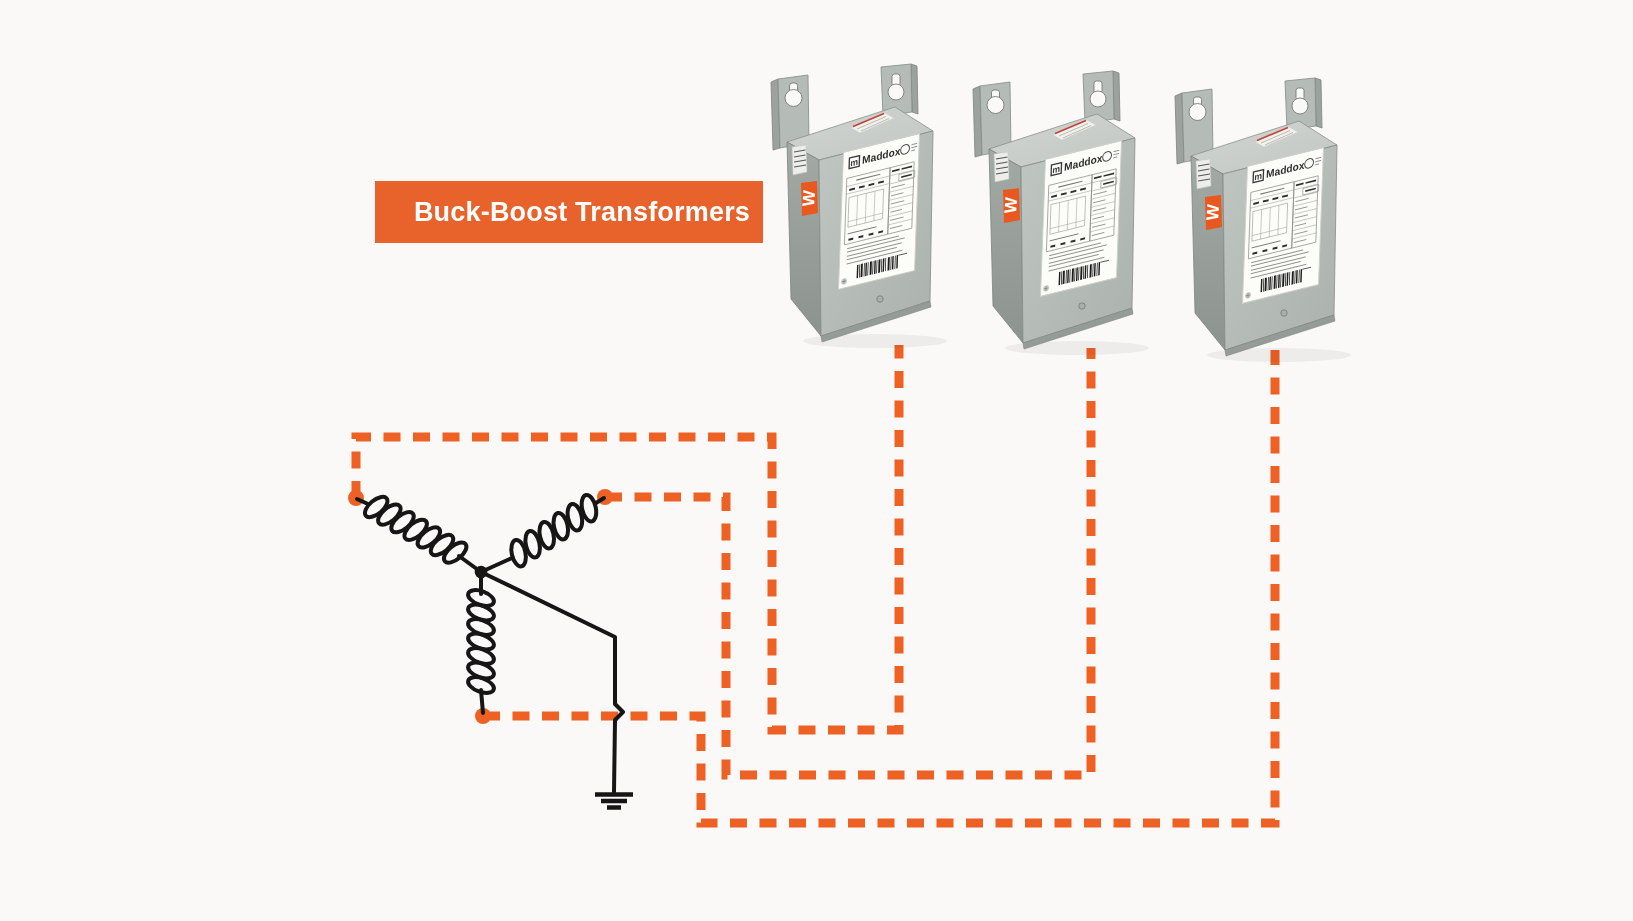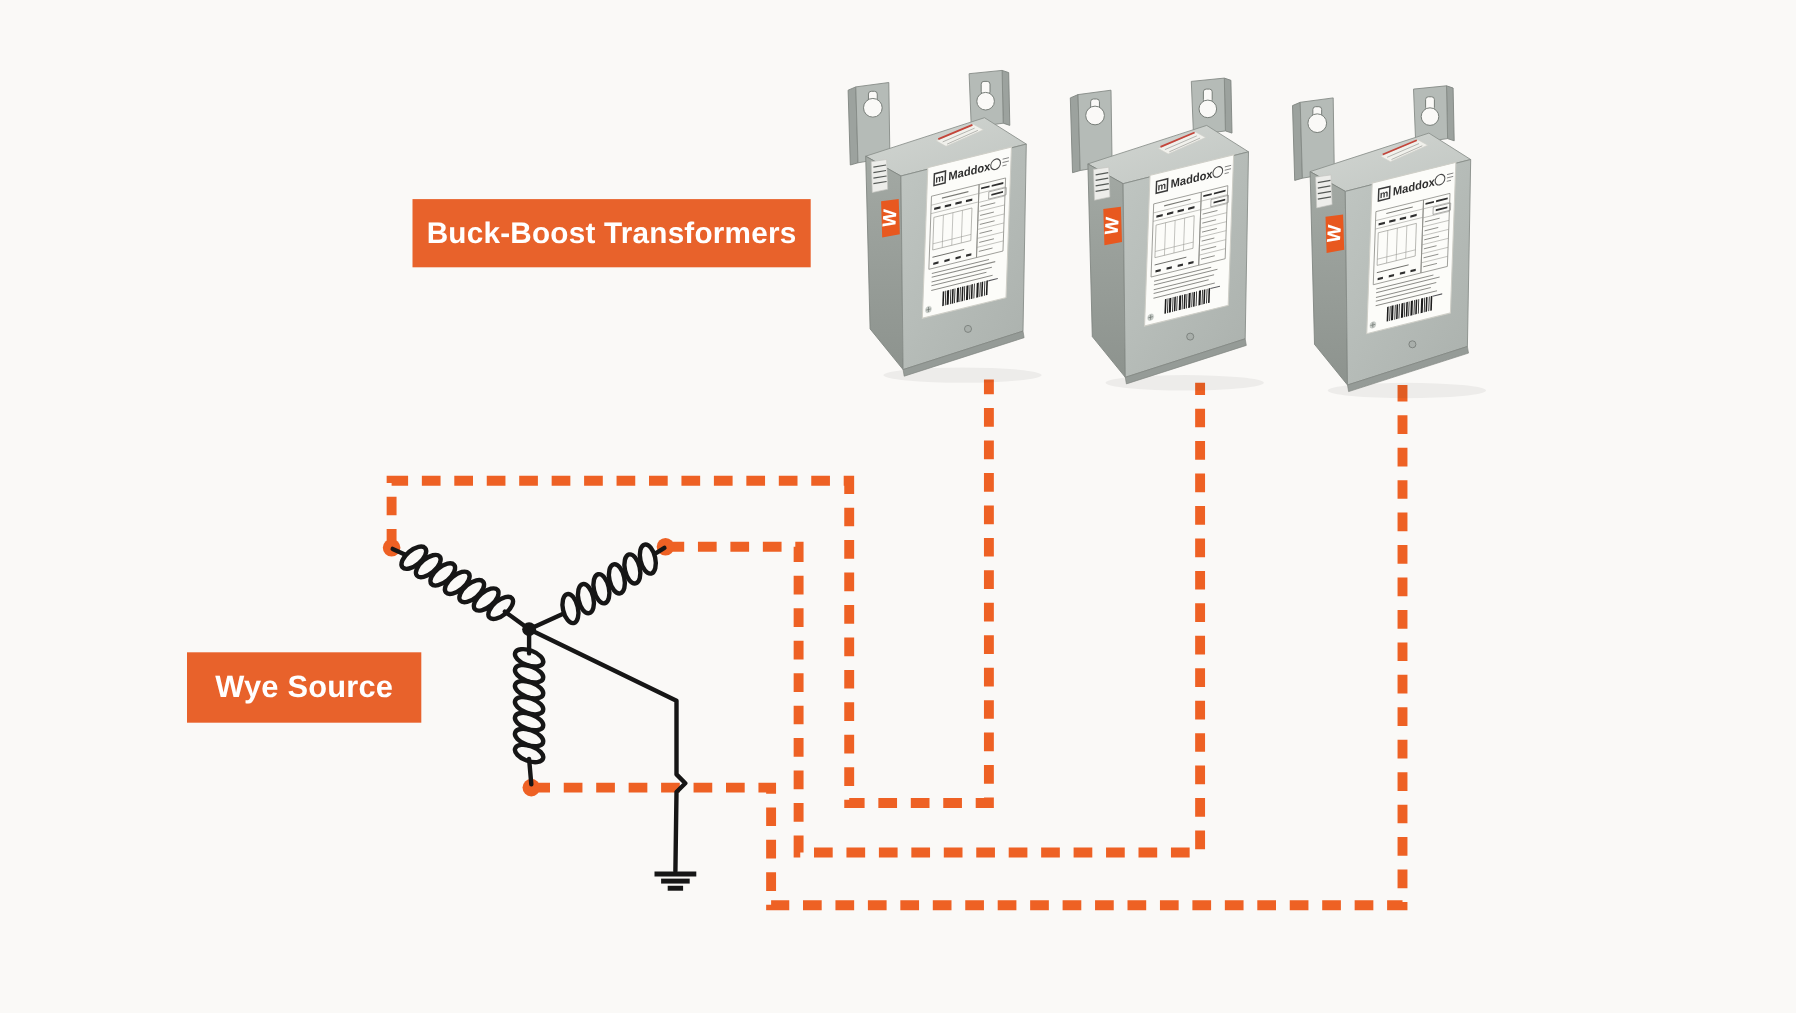--- a/index.html
+++ b/index.html
@@ -1,21 +1,21 @@
 <!DOCTYPE html>
 <html><head>
 <meta charset="utf-8">
 <style>
   html,body{margin:0;padding:0;background:#FAF9F7;}
   .stage{position:relative;width:1633px;height:921px;background:#FAF9F7;overflow:hidden;
          font-family:"Liberation Sans",sans-serif;}
   .stage svg.scene{position:absolute;left:0;top:0;}
   .badge{position:absolute;display:flex;align-items:center;justify-content:center;
          background:#E8622B;color:#fff;font-weight:bold;letter-spacing:.2px;}
-  #label-transformers{left:375px;top:181px;width:362px;height:62px;font-size:27px;}
+  #label-transformers{left:375px;top:181px;width:362px;height:62px;font-size:27px;padding-left:26px;}
   #label-source{left:170px;top:593px;width:213px;height:64px;font-size:28px;}
   .wire{fill:none;stroke-width:9;stroke-dasharray:17 12.5;stroke-linejoin:miter;}
   .blk{fill:none;stroke:#161616;stroke-width:4;stroke-linejoin:round;stroke-linecap:round;}
   .coil ellipse{fill:none;stroke:#161616;stroke-width:4;}
   .gbar{stroke:#161616;stroke-width:4.5;stroke-linecap:butt;}
   svg text{font-family:"Liberation Sans",sans-serif;}
   .lblline{stroke:#9a9a94;stroke-width:.5;}
   .boldash{stroke:#2f2f2f;stroke-width:2;}
   .fineln{stroke:#8a8a86;stroke-width:.9;}
 </style>
@@ -188,15 +188,14 @@
       <circle cx="481" cy="572" r="6.3" fill="#161616"></circle>
     </g>
 
     <use href="#xfmr" transform="translate(735,50)"></use>
     <use href="#xfmr" transform="translate(937,57)"></use>
     <use href="#xfmr" transform="translate(1139,64)"></use>
   </svg>
 
   <div class="badge" id="label-transformers">Buck-Boost Transformers</div>
 
-  <div class="badge" id="label-source">Wye Source</div>
 
 </div>
 
 </body></html>

